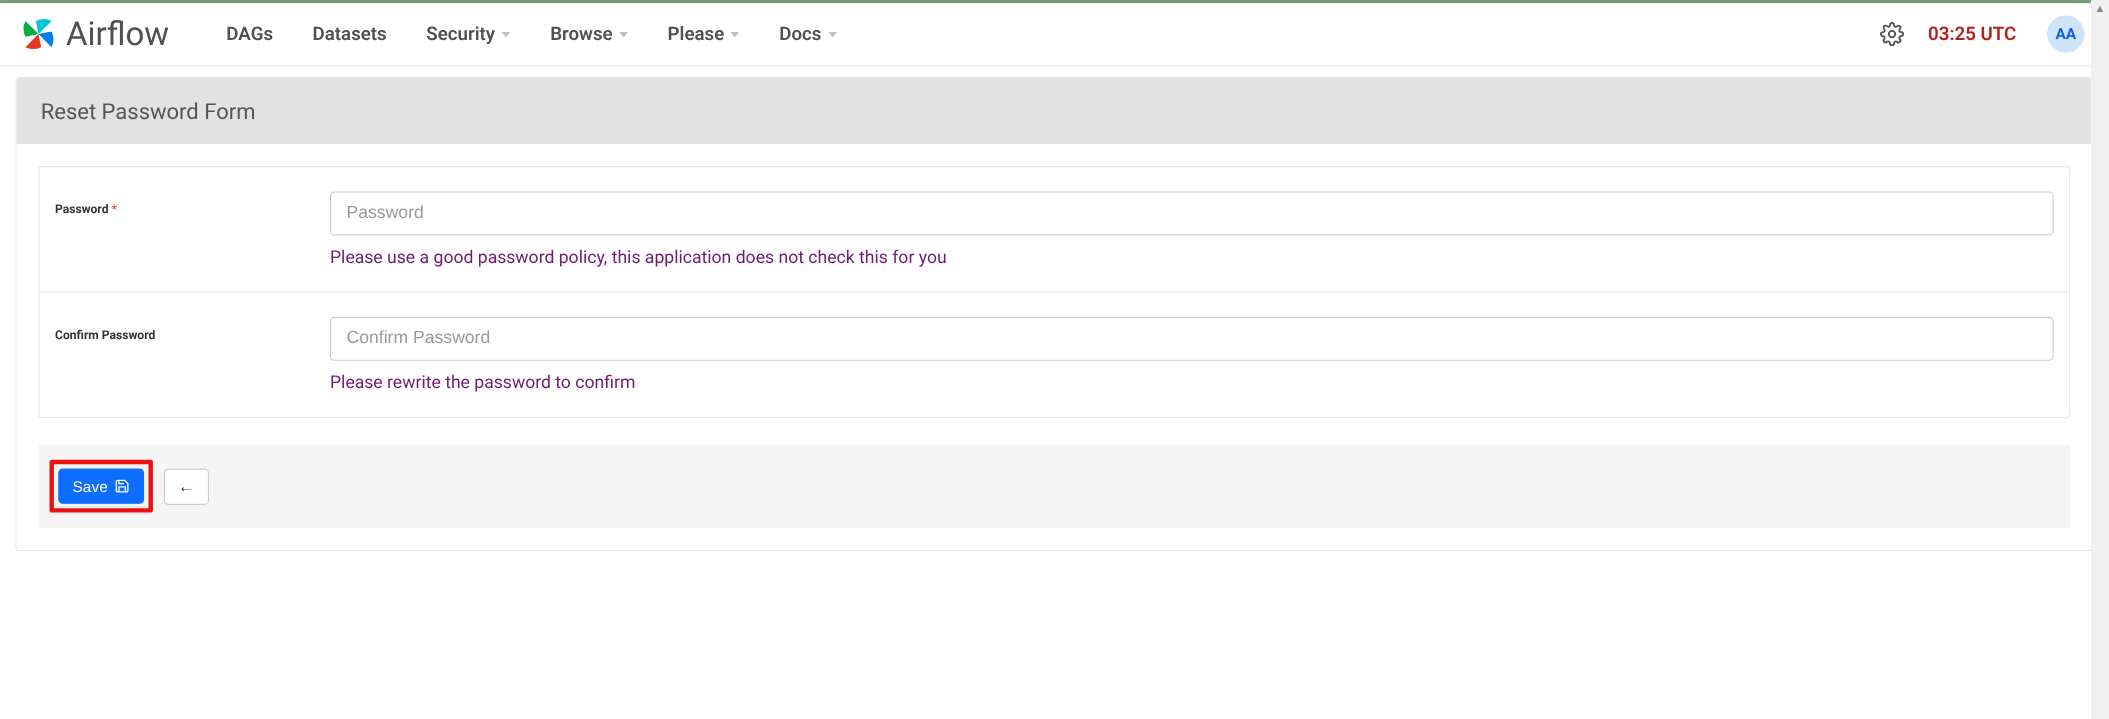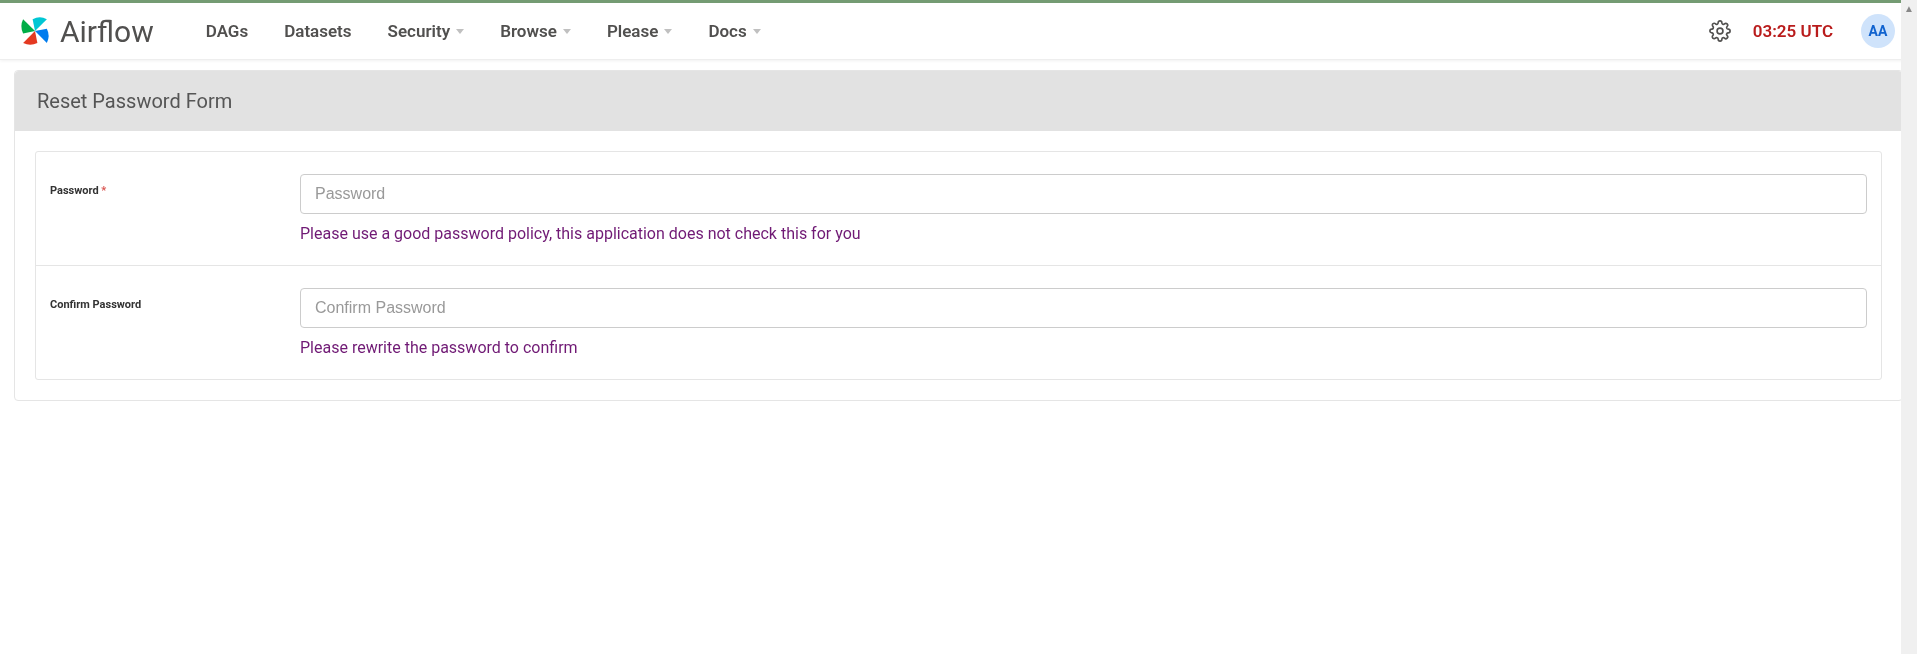--- a/index.html
+++ b/index.html
@@ -277,19 +277,34 @@
             <span>Confirm Password</span>
           </td>
           <td>
             <input type="password" class="text-input" placeholder="Confirm Password" style="">
             <div class="help-text">Please rewrite the password to confirm</div>
           </td>
         </tr>
       </tbody>
         </table>
 
+      <div class="actions">
+        <span class="save-wrap">
+          <button class="btn btn-primary">
+            <span>Save</span>
+            <svg class="save-icon" viewBox="0 0 24 24" fill="none" stroke="#fff" stroke-width="2">
+              <path d="M19 21H5a2 2 0 0 1-2-2V5a2 2 0 0 1 2-2h11l5 5v11a2 2 0 0 1-2 2z"></path>
+              <polyline points="17 21 17 13 7 13 7 21"></polyline>
+              <polyline points="7 3 7 8 15 8"></polyline>
+            </svg>
+          </button>
+        </span>
+        <button class="btn btn-default">
+          <span class="back-arrow">←</span>
+        </button>
+      </div>
     </div>
   </div>
 </div>
 
 <div class="scroll-mimic">
   <div class="scroll-up">▲</div>
 </div>
 
 </body></html>

